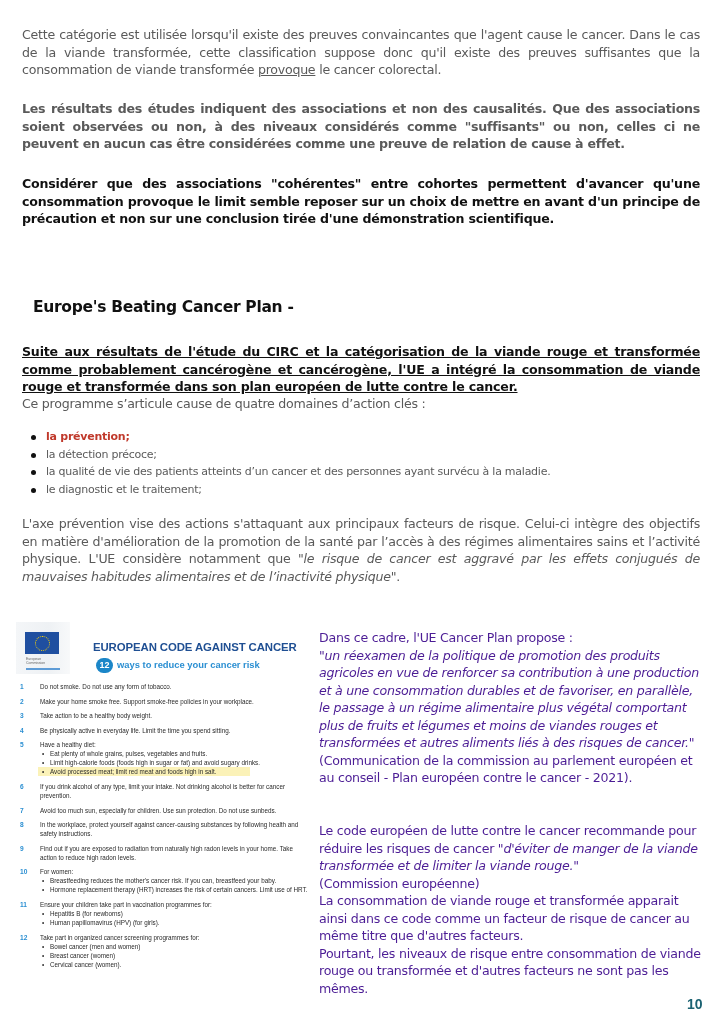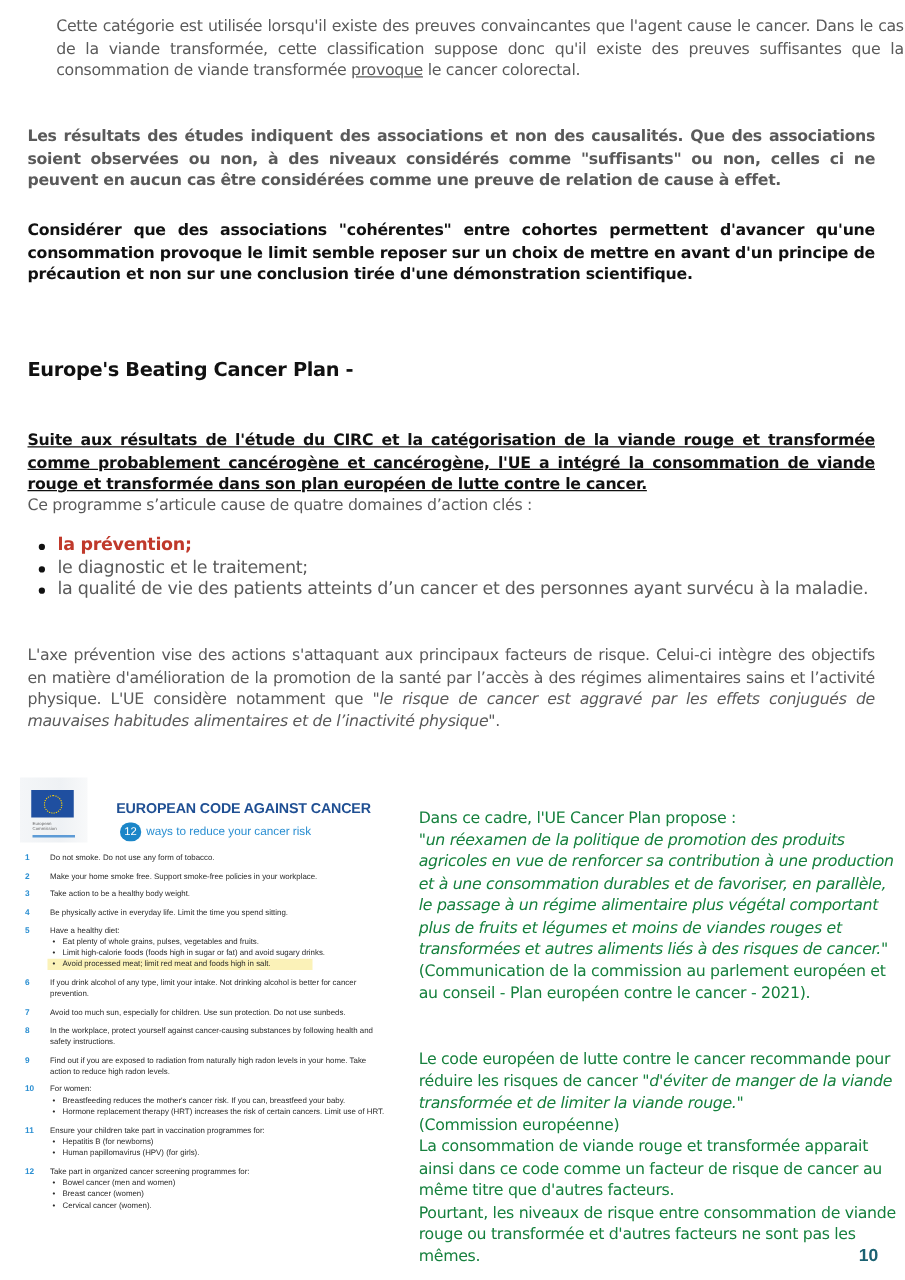--- a/index.html
+++ b/index.html
@@ -4,72 +4,73 @@
 <style>
   html, body { margin: 0; padding: 0; background: #ffffff; }
   body { width: 724px; height: 1024px; position: relative; overflow: hidden;
          font-family: "DejaVu Sans", sans-serif; color: #555; }
   .p { position: absolute; left: 22px; width: 678px; font-size: 12.6px; line-height: 17.5px;
        color: #5a5a5a; text-align: justify; margin: 0; letter-spacing: -0.25px; }
   .p.bold { color: #111; font-weight: bold; letter-spacing: -0.2px; }
   .p .u { text-decoration: underline; }
   .p i { font-style: italic; }
   .h2 { position: absolute; left: 22px; top: 287px; font-size: 15.5px; font-weight: bold; color: #111;
-        margin: 0; letter-spacing: -0.3px; }
+        margin: 11px; letter-spacing: -0.3px; }
   ul.bul { position: absolute; left: 22px; top: 428px; margin: 0; padding: 0; list-style: none;
-           font-size: 14px; line-height: 17.5px; color: #5a5a5a; letter-spacing: -0.25px; }
+           font-size: 11px; line-height: 17.5px; color: #5a5a5a; letter-spacing: -0.25px; }
   ul.bul li { position: relative; padding-left: 24px; }
   ul.bul li::before { content: ""; position: absolute; left: 9px; top: 7px; width: 5px; height: 5px;
                       border-radius: 50%; background: #111; }
   ul.bul li.hl { color: #c0392b; font-weight: bold; }
 
   
   .ecac { position: absolute; left: 8px; top: 618px; width: 300px; height: 392px;
           font-family: "Liberation Sans", sans-serif; background: #fff; }
   .ecac .logo-bg { position: absolute; left: 8px; top: 4px; width: 54px; height: 52px;
                    background: linear-gradient(90deg,#f4f6f8,#eef1f4 60%,#f8f9fa); }
   .ecac .flag { position: absolute; left: 17px; top: 14px; width: 34px; height: 22px; background: #1f4fa0; }
   .ecac .flag .stars { position: absolute; left: 10px; top: 4px; width: 13px; height: 13px; border: 1.2px dotted #ffd400; border-radius: 50%; }
   .ecac .ec-label { position: absolute; left: 18px; top: 39px; font-size: 3.5px; color: #666; line-height: 4px; }
   .ecac .ec-line { position: absolute; left: 18px; top: 48px; width: 34px; height: 2px; background: #5d9bd6; }
   .ecac .title { position: absolute; left: 70px; top: 23px; font-size: 11.4px; font-weight: bold; color: #1f4f93; letter-spacing: -0.1px; padding-left: 15px; }
-  .ecac .subtitle { position: absolute; left: 88px; top: 40px; font-size: 9.4px; font-weight: normal; color: #2b8fd2; }
+  .ecac .subtitle { position: absolute; left: 88px; top: 40px; font-size: 9.4px; font-weight: bold; color: #2b8fd2; }
   .ecac .subtitle .badge { display: inline-block; width: 17px; height: 15px; line-height: 15px; border-radius: 8px;
                            background: #1b86c8; color: #fff; font-size: 9px; text-align: center; margin-right: 4px; }
   .ecac ol { position: absolute; left: 0; top: 64px; margin: 0; padding: 0; list-style: none; width: 300px; }
   .ecac ol > li { position: relative; padding-left: 32px; font-size: 6.3px; line-height: 9px; color: #2a2a2a; margin-bottom: 5.6px; }
   .ecac ol > li .num { position: absolute; left: 12px; top: 0; color: #2b8fd2; font-weight: bold; font-size: 6.6px; }
   .ecac ol > li ul { margin: 0; padding: 0; list-style: none; }
   .ecac ol > li ul li { position: relative; padding-left: 10px; }
   .ecac ol > li ul li::before { content: "•"; position: absolute; left: 2px; top: 0; }
   .ecac ol > li ul li.hl { background: #fbf2b8; margin-left: -2px; padding-left: 12px; width: 200px; }
   .ecac ol > li ul li.hl::before { left: 4px; }
 
-  .rcol { position: absolute; left: 319px; width: 385px; font-size: 12.6px; line-height: 17.5px; color: #15803d; margin: 16px; letter-spacing: -0.25px; }
+  .rcol { position: absolute; left: 319px; width: 385px; font-size: 12.6px; line-height: 17.5px; color: #4c1d95; margin: 0; letter-spacing: -0.25px; }
   .rcol i { font-style: italic; }
   .pagenum { position: absolute; left: 687px; top: 996px; font-size: 14px; font-weight: bold; color: #1b6272; font-family: "Liberation Sans", sans-serif; }
 </style>
 </head>
 <body>
 
-<p class="p" style="top:12px;margin-left:23px;"><span>Cette catégorie est utilisée lorsqu'il existe des preuves convaincantes que l'agent cause le cancer. Dans le cas de la viande transformée, cette classification suppose donc qu'il existe des preuves suffisantes que la consommation de viande transformée </span><span class="u">provoque</span><span> le cancer colorectal.</span></p>
+<p class="p" style="top:26px;"><span>Cette catégorie est utilisée lorsqu'il existe des preuves convaincantes que l'agent cause le cancer. Dans le cas de la viande transformée, cette classification suppose donc qu'il existe des preuves suffisantes que la consommation de viande transformée </span><span class="u">provoque</span><span> le cancer colorectal.</span></p>
 
 <p class="p" style="top:100px;font-weight:bold;">Les résultats des études indiquent des associations et non des causalités. Que des associations soient observées ou non, à des niveaux considérés comme "suffisants" ou non, celles ci ne peuvent en aucun cas être considérées comme une preuve de relation de cause à effet.</p>
 
 <p class="p bold" style="top:175px;">Considérer que des associations "cohérentes" entre cohortes permettent d'avancer qu'une consommation provoque le limit semble reposer sur un choix de mettre en avant d'un principe de précaution et non sur une conclusion tirée d'une démonstration scientifique.</p>
 
 <h2 class="h2">Europe's Beating Cancer Plan -</h2>
 
 <p class="p bold" style="top:343px;text-decoration:underline;">Suite aux résultats de l'étude du CIRC et la catégorisation de la viande rouge et transformée comme probablement cancérogène et cancérogène, l'UE a intégré la consommation de viande rouge et transformée dans son plan européen de lutte contre le cancer.</p>
 <p class="p" style="top:395px;">Ce programme s’articule cause de quatre domaines d’action clés :</p>
 
 <ul class="bul">
   <li class="hl">la prévention;</li>
+  <li>la détection précoce;</li>
+  <li>la qualité de vie des patients atteints d’un cancer et des personnes ayant survécu à la maladie.</li>
   <li>le diagnostic et le traitement;</li>
-  <li>la qualité de vie des patients atteints d’un cancer et des personnes ayant survécu à la maladie.</li>
 </ul>
 
 <p class="p" style="top:515px;"><span>L'axe prévention vise des actions s'attaquant aux principaux facteurs de risque. Celui-ci intègre des objectifs en matière d'amélioration de la promotion de la santé par l’accès à des régimes alimentaires sains et l’activité physique. L'UE considère notamment que </span><i>"le risque de cancer est aggravé par les effets conjugués de mauvaises habitudes alimentaires et de l’inactivité physique"</i><span>.</span></p>
 
 <div class="ecac">
   <div class="logo-bg">
     <div class="flag" style="left:9px;top:10px;">
         <div class="stars"></div>
       </div>
     <div class="ec-label" style="left:10px;top:35px;width:30px;">European Commission</div>

